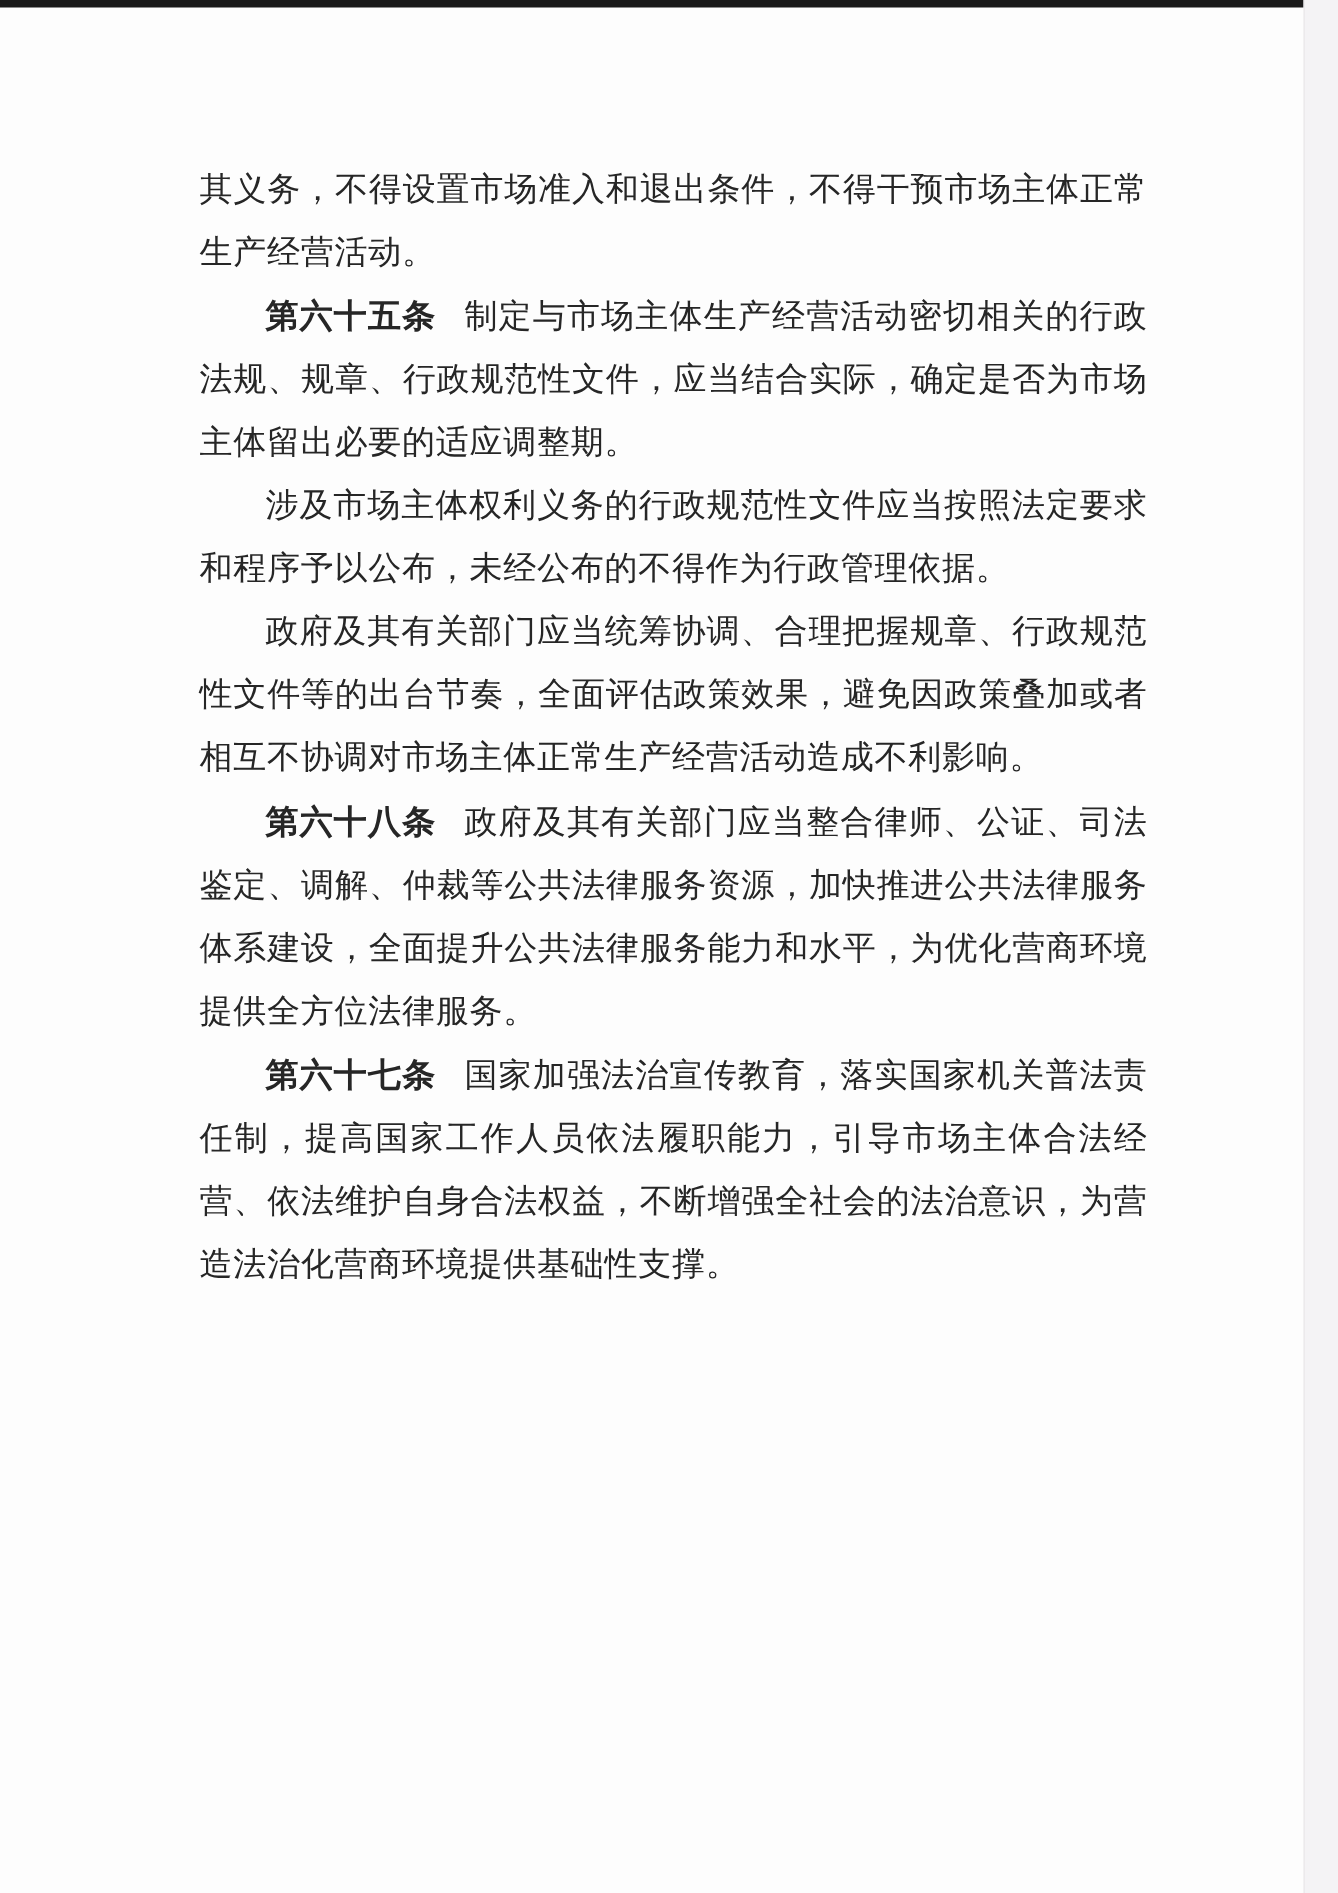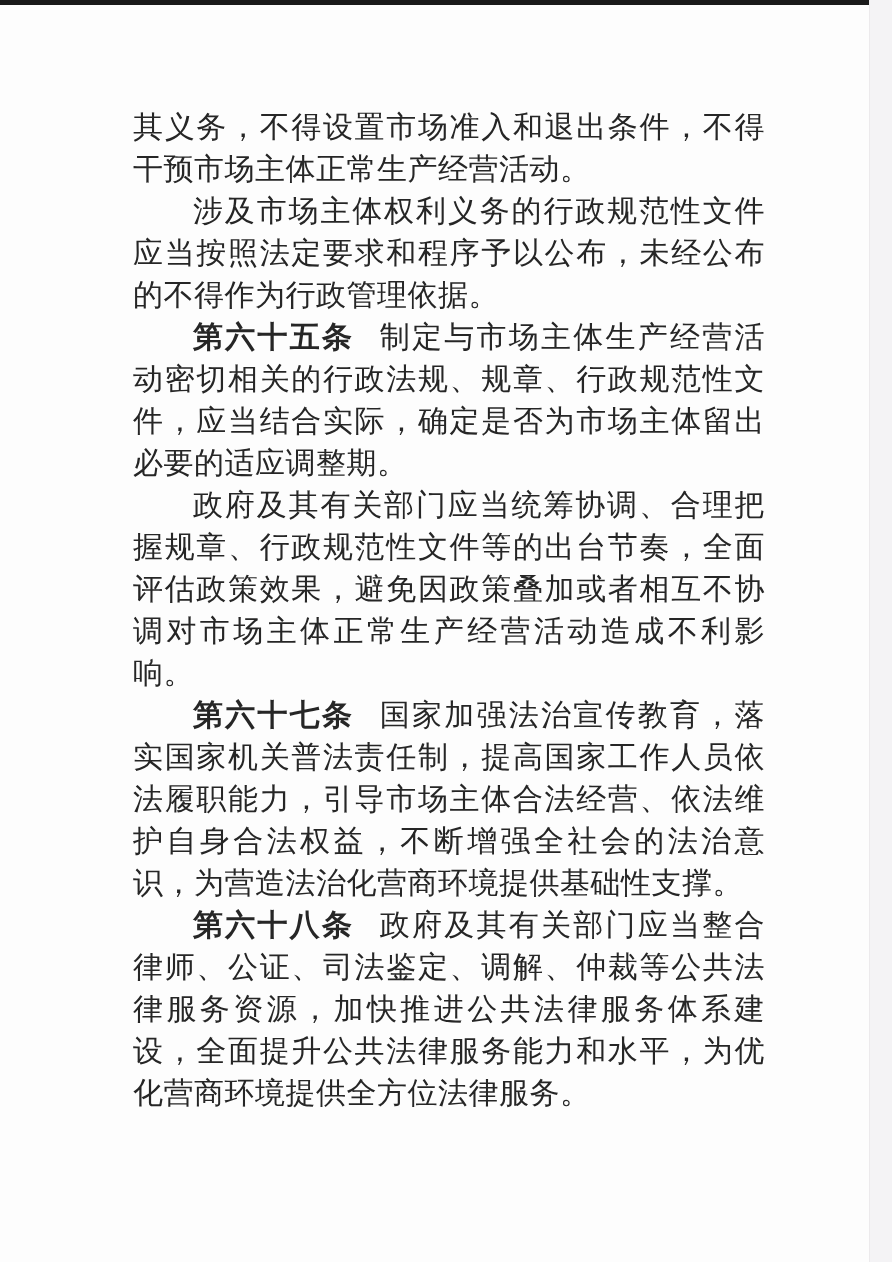--- a/index.html
+++ b/index.html
@@ -31,21 +31,21 @@
     height: 100%;
     background: #f4f3f5;
     border-left: 1px solid #eceaec;
   }
   .doc {
     position: absolute;
     top: 106px;
     left: 133px;
     width: 632px;
     color: #262626;
-    font-size: 30px;
+    font-size: 22px;
     line-height: 42px;
     text-align: justify;
     text-justify: inter-character;
     letter-spacing: 0.5px;
   }
   .para {
     margin: 0;
     padding: 0;
     text-indent: 2em;
   }
@@ -62,25 +62,25 @@
 
 <div class="page">
 
   <div class="top-edge-bar"></div>
   <div class="right-edge-shadow"></div>
 
   <main class="doc">
 
     <p class="para no-indent"><span>其义务，不得设置市场准入和退出条件，不得干预市场主体正常生产经营活动。</span></p>
 
+    <p class="para"><b class="artnum">第六十五条</b><span>制定与市场主体生产经营活动密切相关的行政法规、规章、行政规范性文件，应当结合实际，确定是否为市场主体留出必要的适应调整期。</span></p>
+
     <p class="para"><span>涉及市场主体权利义务的行政规范性文件应当按照法定要求和程序予以公布，未经公布的不得作为行政管理依据。</span></p>
-
-    <p class="para"><b class="artnum">第六十五条</b><span>制定与市场主体生产经营活动密切相关的行政法规、规章、行政规范性文件，应当结合实际，确定是否为市场主体留出必要的适应调整期。</span></p>
 
     <p class="para"><span>政府及其有关部门应当统筹协调、合理把握规章、行政规范性文件等的出台节奏，全面评估政策效果，避免因政策叠加或者相互不协调对市场主体正常生产经营活动造成不利影响。</span></p>
 
 
+    <p class="para"><b class="artnum">第六十八条</b><span>政府及其有关部门应当整合律师、公证、司法鉴定、调解、仲裁等公共法律服务资源，加快推进公共法律服务体系建设，全面提升公共法律服务能力和水平，为优化营商环境提供全方位法律服务。</span></p>
+
     <p class="para"><b class="artnum">第六十七条</b><span>国家加强法治宣传教育，落实国家机关普法责任制，提高国家工作人员依法履职能力，引导市场主体合法经营、依法维护自身合法权益，不断增强全社会的法治意识，为营造法治化营商环境提供基础性支撑。</span></p>
-
-    <p class="para"><b class="artnum">第六十八条</b><span>政府及其有关部门应当整合律师、公证、司法鉴定、调解、仲裁等公共法律服务资源，加快推进公共法律服务体系建设，全面提升公共法律服务能力和水平，为优化营商环境提供全方位法律服务。</span></p>
 
   </main>
 </div>
 
 </body></html>

